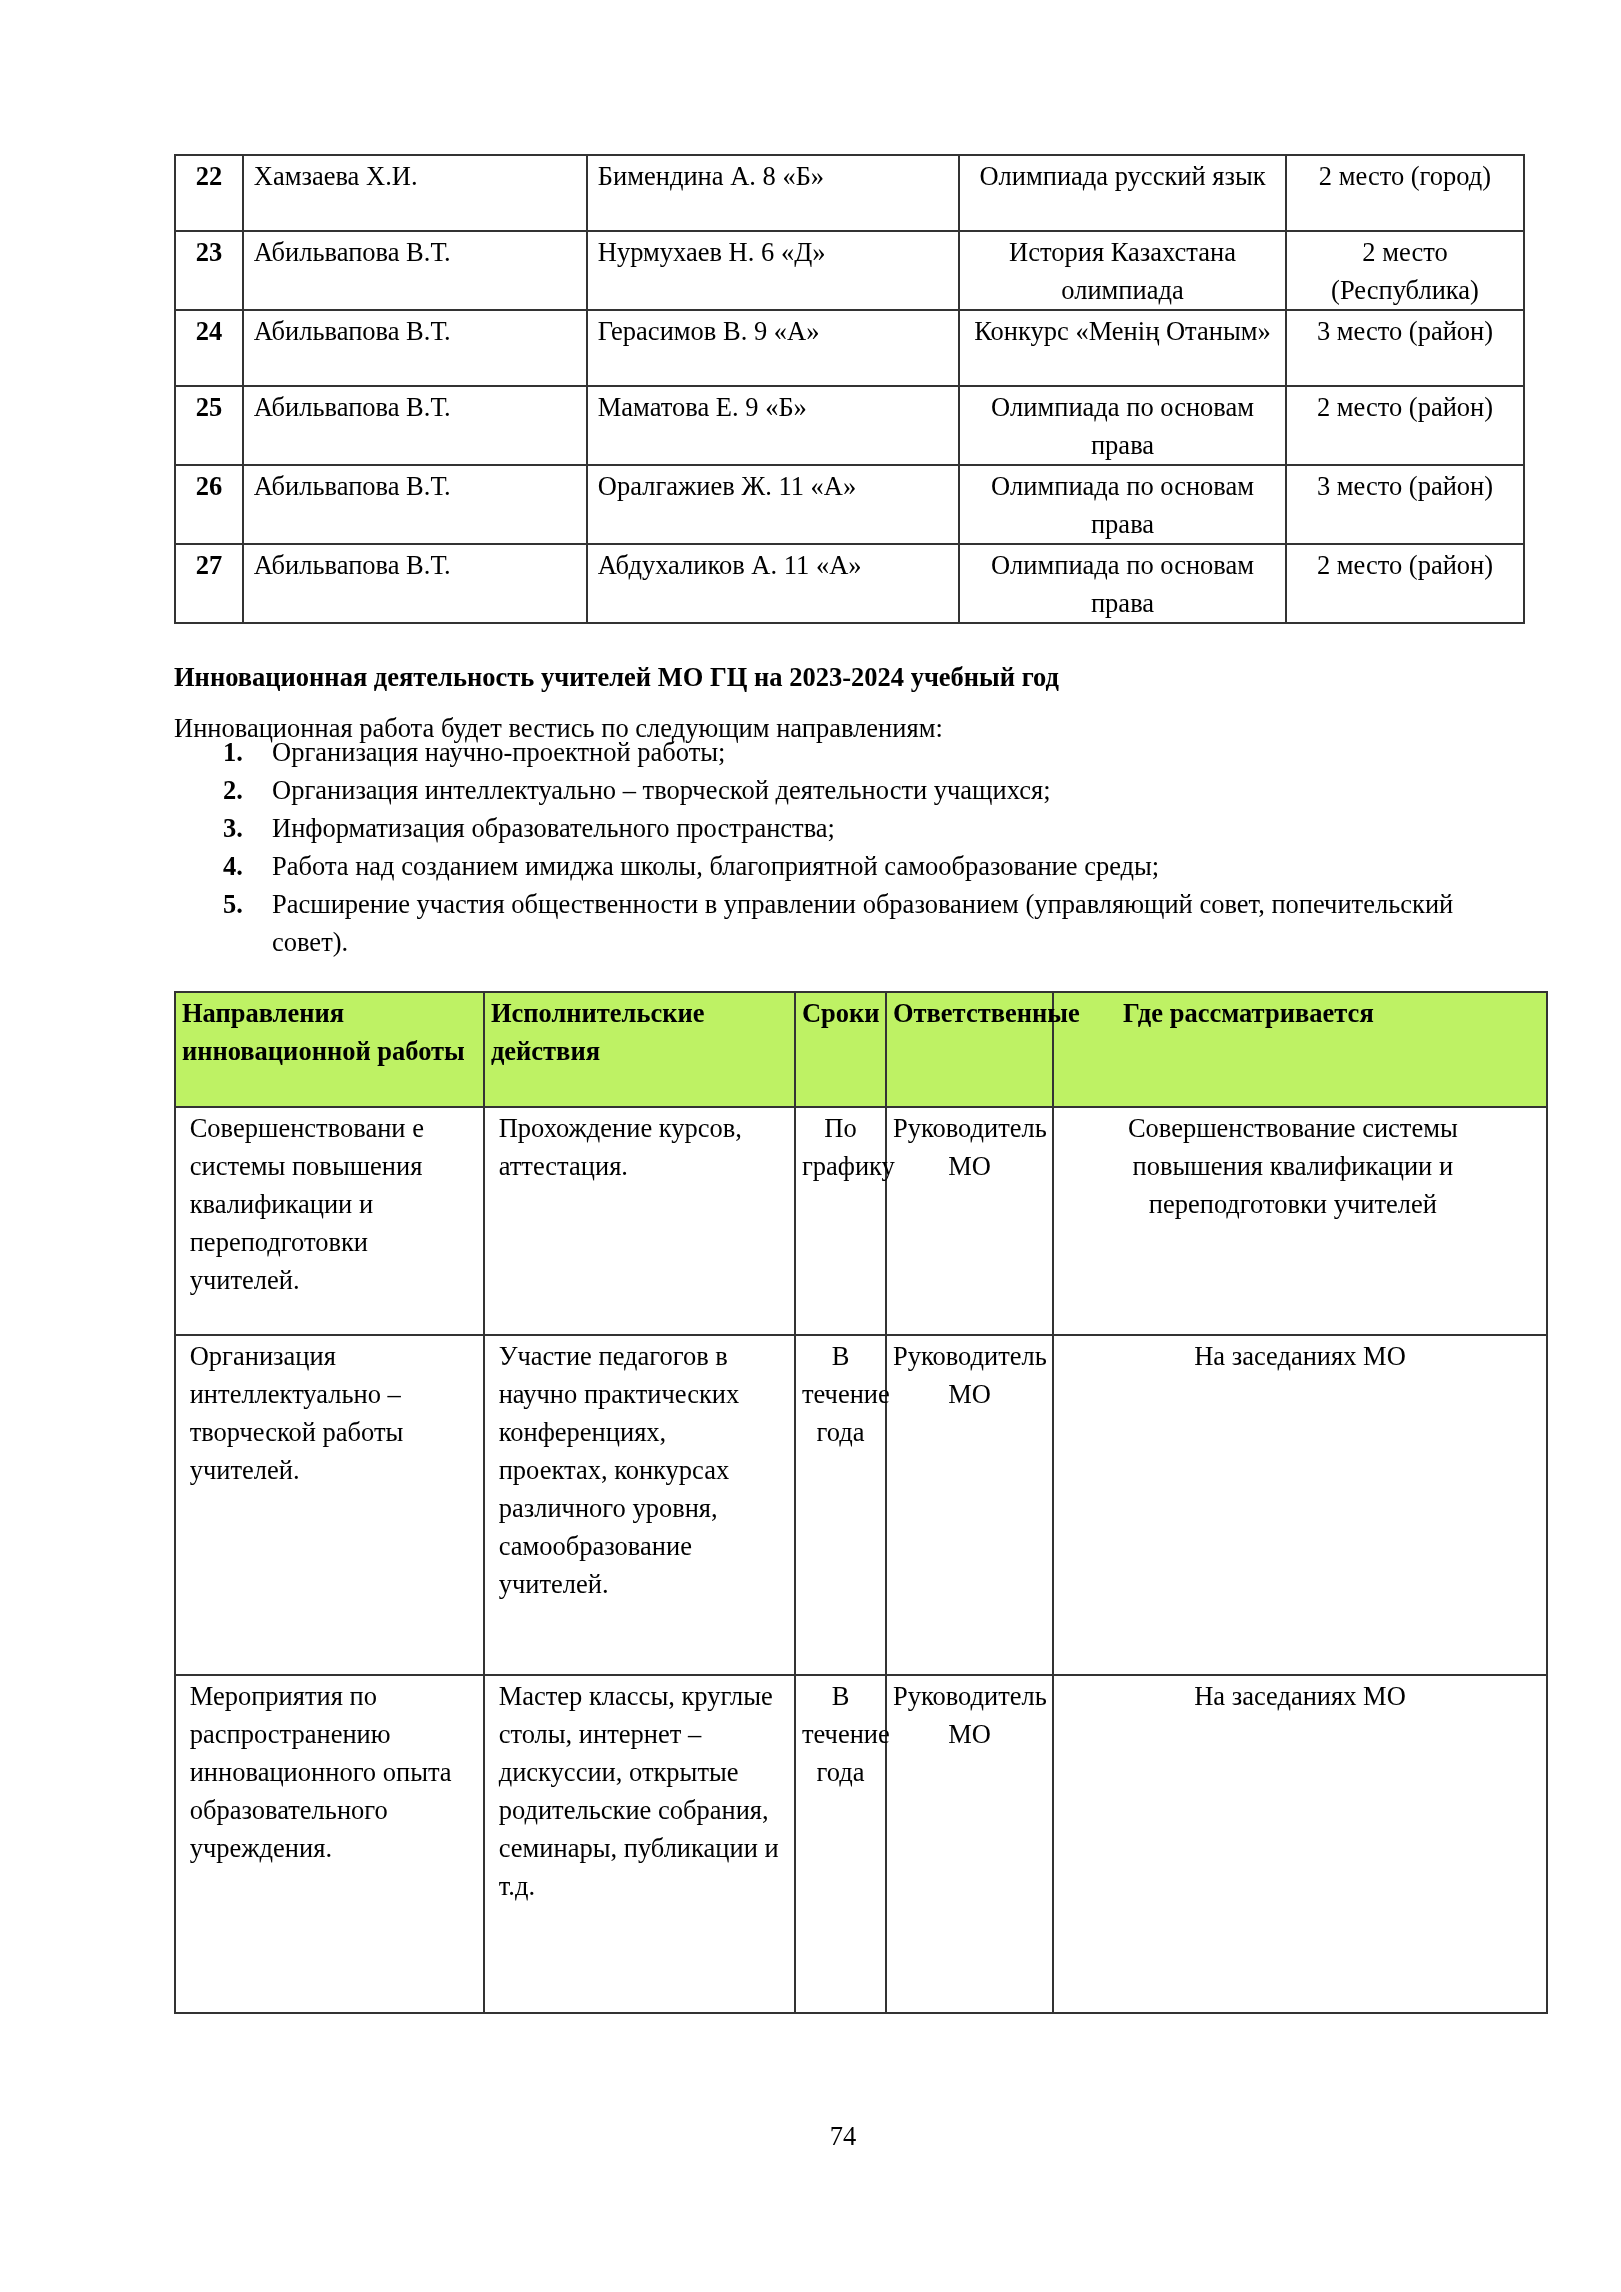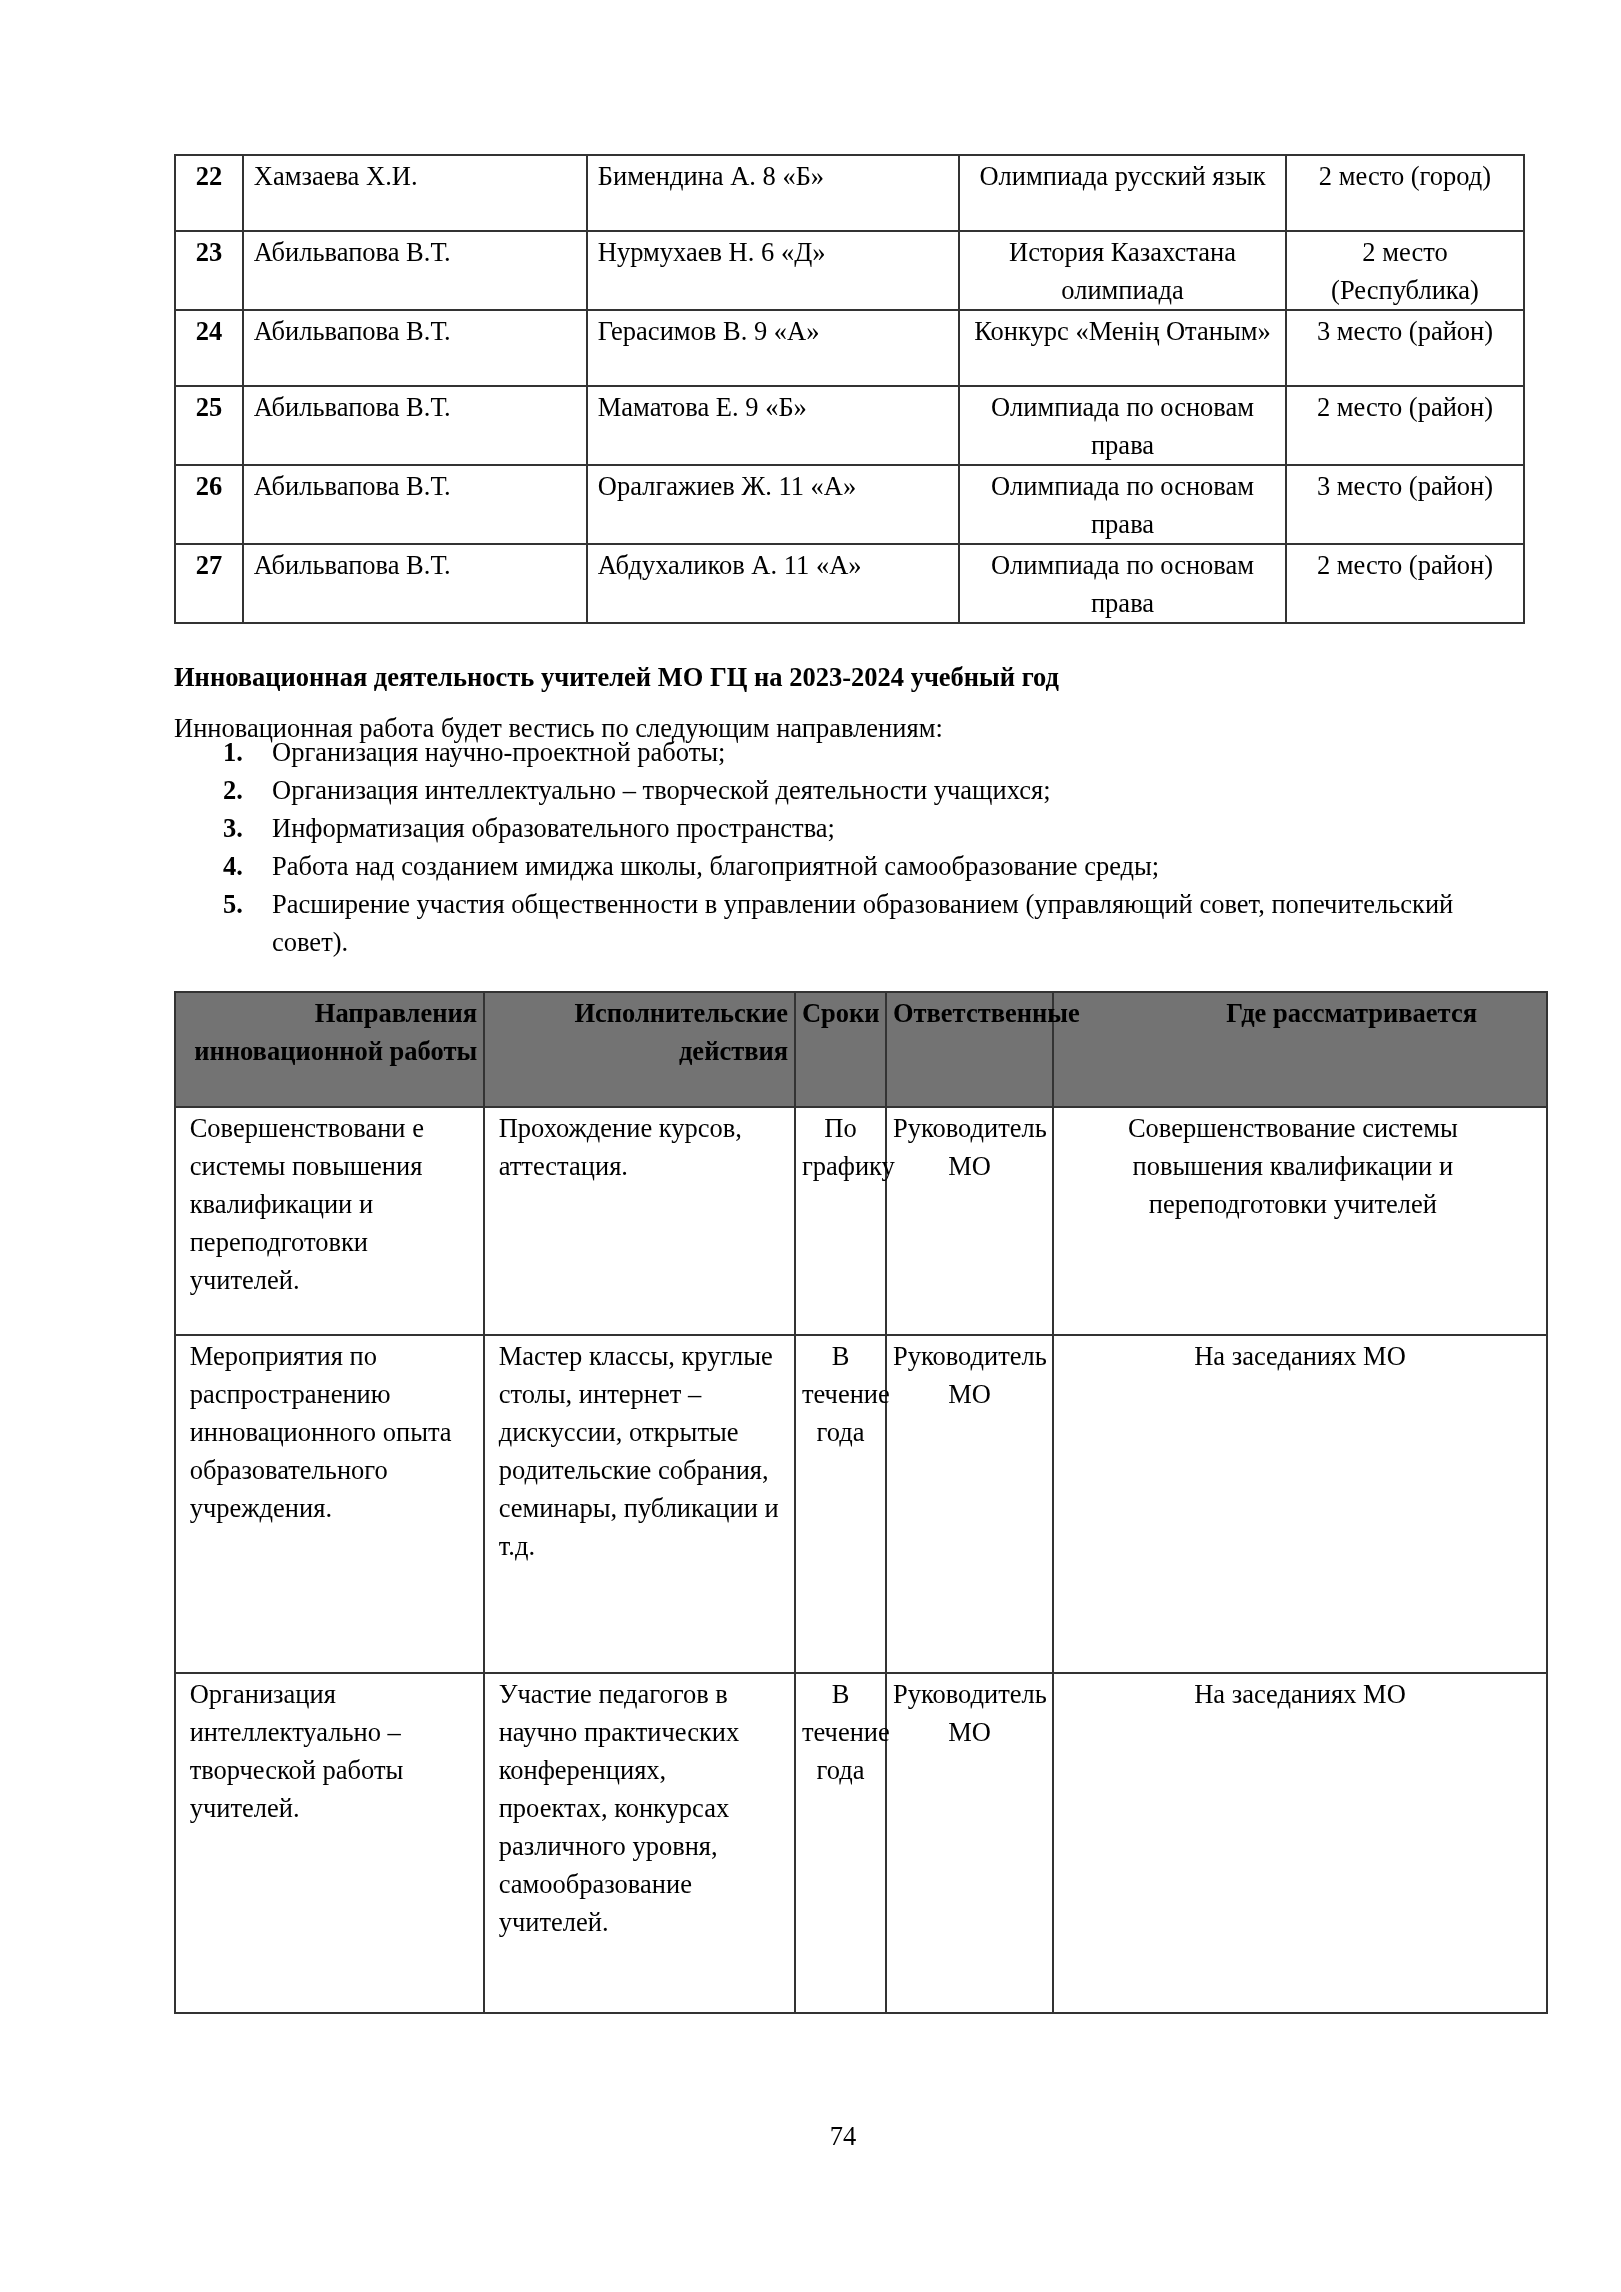--- a/index.html
+++ b/index.html
@@ -8,21 +8,21 @@
     font-family: "Liberation Serif", "DejaVu Serif", serif;
     color: #000; font-size: 26.5px;
   }
   table { border-collapse: collapse; position: absolute; table-layout: fixed; }
   td, th { border: 2px solid #333; vertical-align: top; padding: 0 9.8px; line-height: 38px; font-weight: normal; }
   #t1 { left: 174px; top: 154px; width: 1350px; }
   #t1 td { height: 73px; padding-top: 1px; }
   #t1 td.num { font-weight: bold; text-align: center; padding: 1px 0 0 0; }
   #t1 td.center { text-align: center; padding: 1px 3.9px 0 3.9px; }
   #t2 { left: 174px; top: 991px; width: 1371px; }
-  #t2 th { background: #737373; font-weight: bold; text-align: right; padding: 1px 5.9px 0 5.9px; height: 112px; }
+  #t2 th { background: #bef264; font-weight: bold; text-align: left; padding: 1px 5.9px 0 5.9px; height: 112px; }
   #t2 td { padding: 1px 13.7px 0 13.7px; }
   #t2 td.center { text-align: center; padding: 1px 5.9px 0 5.9px; }
   .heading { position: absolute; left: 174px; top: 658px; font-weight: bold; line-height: 38px; white-space: nowrap; }
   .intro { position: absolute; left: 174px; top: 709px; line-height: 38px; white-space: nowrap; }
   .list { position: absolute; left: 174px; top: 733px; width: 1353px; margin: 0; padding: 0; list-style: none; }
   .list li { position: relative; padding-left: 98px; line-height: 38px; }
   .list li .n { position: absolute; left: 49px; top: 0; font-weight: bold; }
   .page-num { position: absolute; left: 0; width: 1686px; top: 2117px; text-align: center; line-height: 38px; }
 </style>
 </head>
@@ -110,30 +110,30 @@
     </tr>
   </thead>
   <tbody>
     <tr style="height:228px">
       <td>Совершенствовани е системы повышения квалификации и переподготовки учителей.</td>
       <td>Прохождение курсов, аттестация.</td>
       <td class="center">По графику</td>
       <td class="center">Руководитель МО</td>
       <td class="center" style="padding-left:13.7px;padding-right:28px;">Совершенствование системы повышения квалификации и переподготовки учителей</td>
     </tr>
-    <tr style="height:338px">
-      <td>Мероприятия по распространению инновационного опыта образовательного учреждения.</td>
-      <td>Мастер классы, круглые столы, интернет – дискуссии, открытые родительские собрания, семинары, публикации и т.д.</td>
+    <tr style="height:340px">
+      <td>Организация интеллектуально – творческой работы учителей.</td>
+      <td>Участие педагогов в научно практических конференциях, проектах, конкурсах различного уровня, самообразование учителей.</td>
       <td class="center">В течение года</td>
       <td class="center">Руководитель МО</td>
       <td class="center">На заседаниях МО</td>
     </tr>
-    <tr style="height:340px">
-      <td>Организация интеллектуально – творческой работы учителей.</td>
-      <td>Участие педагогов в научно практических конференциях, проектах, конкурсах различного уровня, самообразование учителей.</td>
+    <tr style="height:338px">
+      <td>Мероприятия по распространению инновационного опыта образовательного учреждения.</td>
+      <td>Мастер классы, круглые столы, интернет – дискуссии, открытые родительские собрания, семинары, публикации и т.д.</td>
       <td class="center">В течение года</td>
       <td class="center">Руководитель МО</td>
       <td class="center">На заседаниях МО</td>
     </tr>
   </tbody>
 </table>
 
 <div class="page-num">74</div>
 
 

